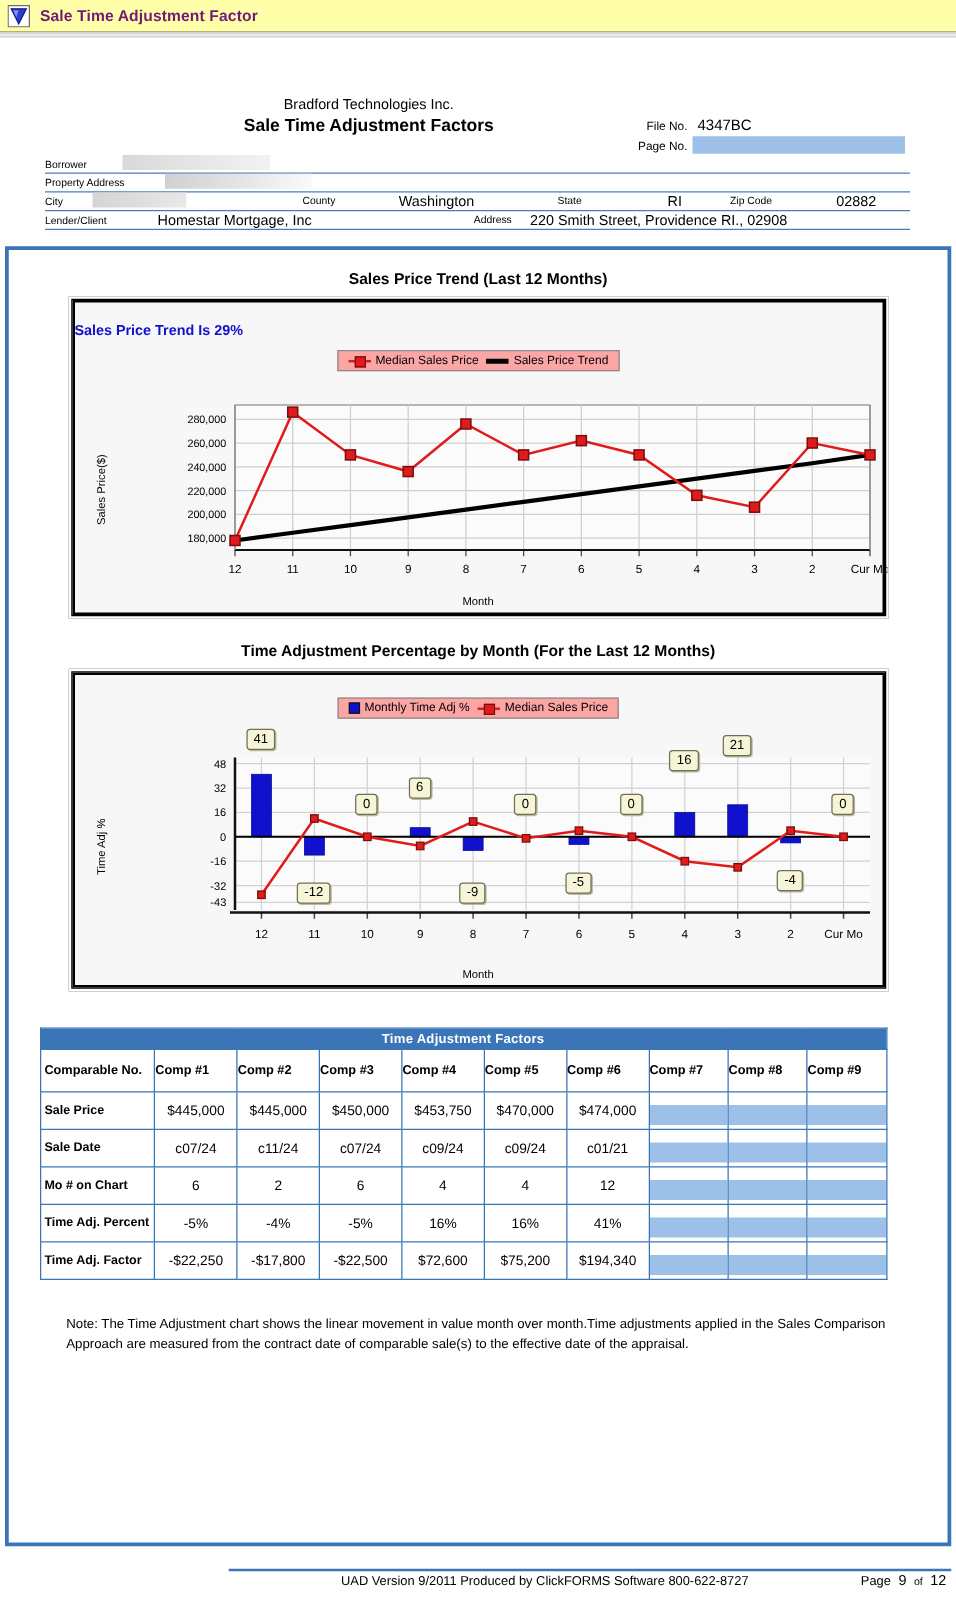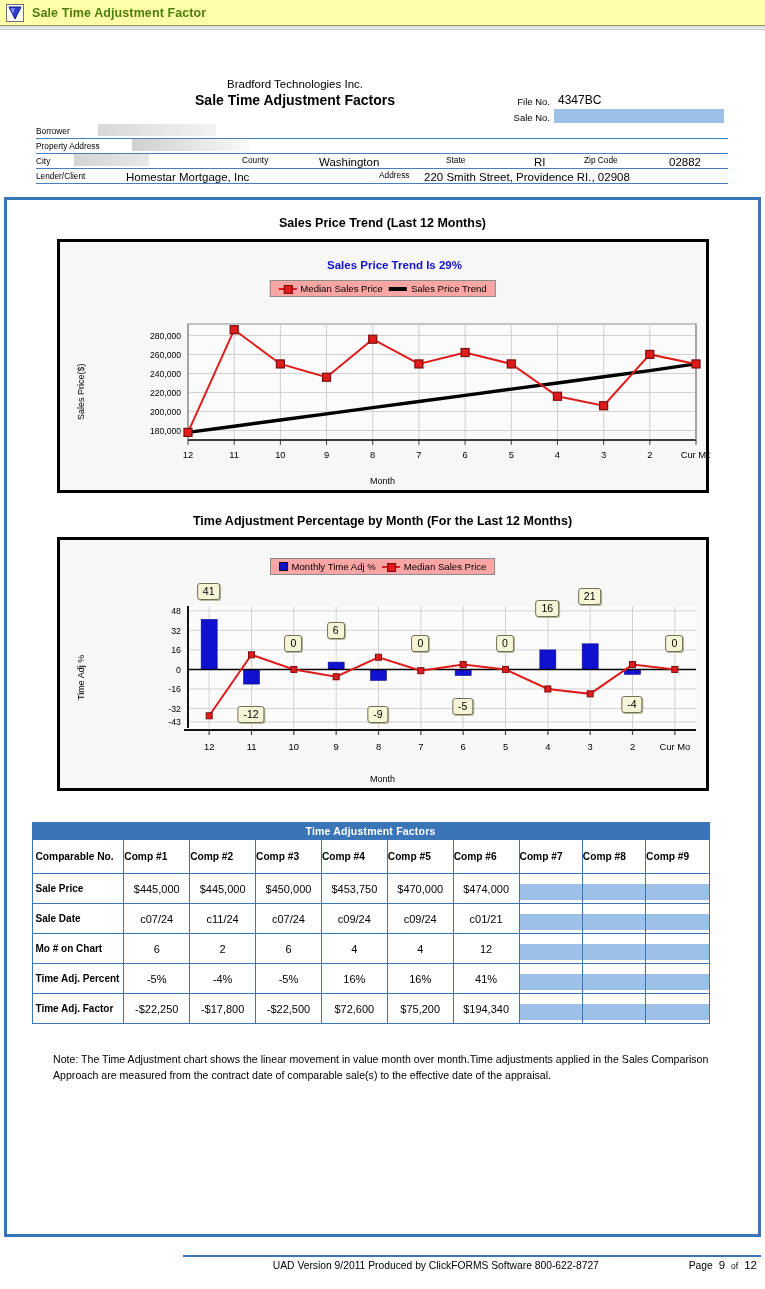--- a/index.html
+++ b/index.html
@@ -15,21 +15,21 @@
 
   
   .titlebar{
     position:absolute; left:0; top:0; width:765px; height:26px;
     background:#ffffaa;
     border-bottom:1px solid #9a9a6a;
     display:flex; align-items:center; gap:8px;
     padding-left:6px;
   }
   .tb-icon{ width:18px; height:18px; display:block; }
-  .tb-title{ font-size:12.5px; font-weight:bold; color:#4d7c0f; letter-spacing:.1px;}
+  .tb-title{ font-size:12.5px; font-weight:bold; color:#701a75; letter-spacing:.1px;}
   .titlebar-shadow{
     position:absolute; left:0; top:26px; width:765px; height:4px;
     background:linear-gradient(#d6d6d6,#f2f2f2);
     border-bottom:1px solid #c8c8c8;
   }
 
   
   .doc-head{ position:absolute; left:0; top:78px; width:765px; }
   .company{ text-align:center; font-size:11.5px; width:500px; margin-left:45px; }
   .doc-title{ text-align:center; font-size:14px; font-weight:bold; width:500px; margin-left:45px; margin-top:2px;}
@@ -78,22 +78,22 @@
     display:flex; align-items:center; gap:6px;
   }
   .lg-item{ display:flex; align-items:center; gap:4px; }
   .lg-sq{ width:9px; height:9px; border:1px solid #111; display:inline-block; }
   .lg-line{ width:18px; height:4px; display:inline-block; }
   .lg-mk{ width:18px; height:8px; display:inline-block; position:relative; }
   .lg-mk:before{ content:""; position:absolute; left:0; top:3px; width:18px; height:2px; background:#e01b1b;}
   .lg-mk:after{ content:""; position:absolute; left:5px; top:0.5px; width:7px; height:7px; background:#e01b1b; border:1px solid #7a0d0d;}
 
   .trendtitle{
-    position:absolute; width:100%; text-align:center;
-    color:#1111cc; font-weight:bold; font-size:11.5px;padding-left:24px;
+    position:absolute; width:100%; 
+    color:#1111cc; font-weight:bold; font-size:11.5px;
   }
 
   .axlabel{ font-size:9px; position:absolute; }
   .ylabel{ transform:rotate(-90deg); transform-origin:left top; white-space:nowrap; }
 
   .bubble{
     position:absolute; background:#f7f5d8; border:1.3px solid #6f6f55;
     border-radius:3px; font-size:10.5px; padding:1px 5px 2px 5px;
     text-align:center; box-shadow:1px 1px 0 #b9b9a0;
     transform:translateX(-50%);
@@ -150,21 +150,21 @@
 <div class="doc-head">
   <div class="company">Bradford Technologies Inc.</div>
   <div class="doc-title">Sale Time Adjustment Factors</div>
 
   <div class="fileno">
     <div class="fl-row">
       <span class="fl-lab">File No.</span>
       <span class="fl-val">4347BC</span>
     </div>
     <div class="fl-row">
-      <span class="fl-lab">Sale No.</span>
+      <span class="fl-lab">Page No.</span>
       <span class="fl-blank"></span>
     </div>
   </div>
 </div>
 
 <div class="idblock">
 
   <div class="idrow">
     <span class="idlab">Borrower</span>
     <span class="redact r1"></span>

